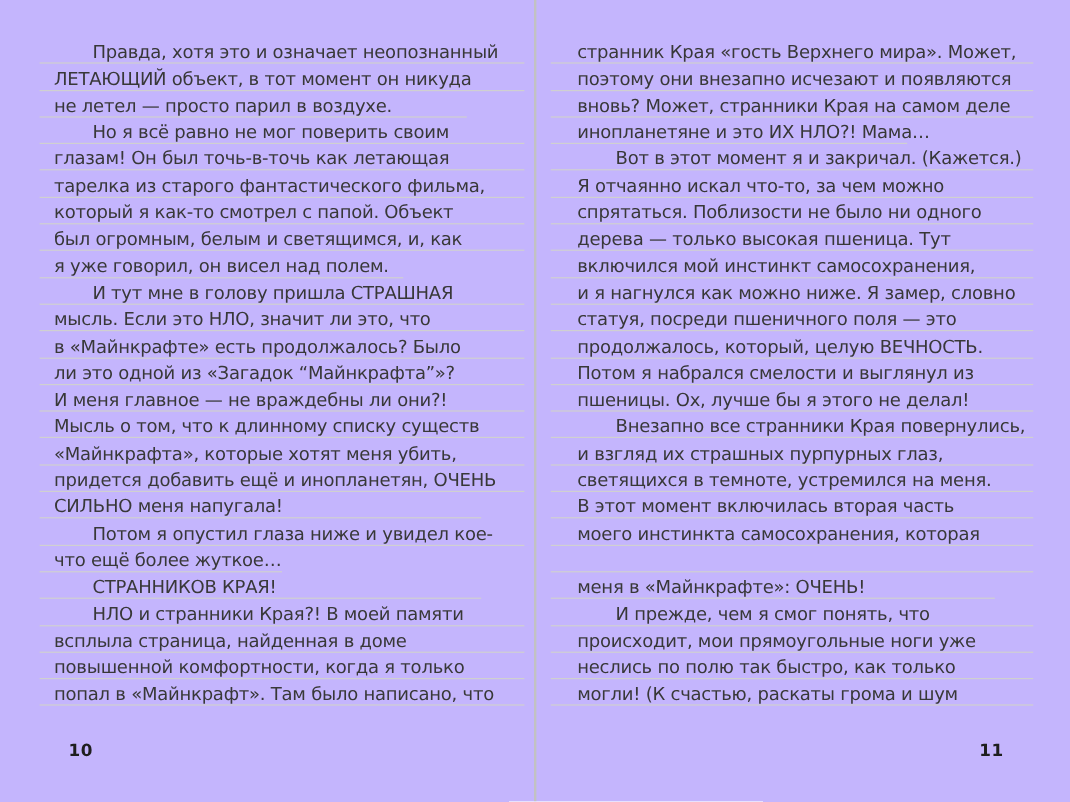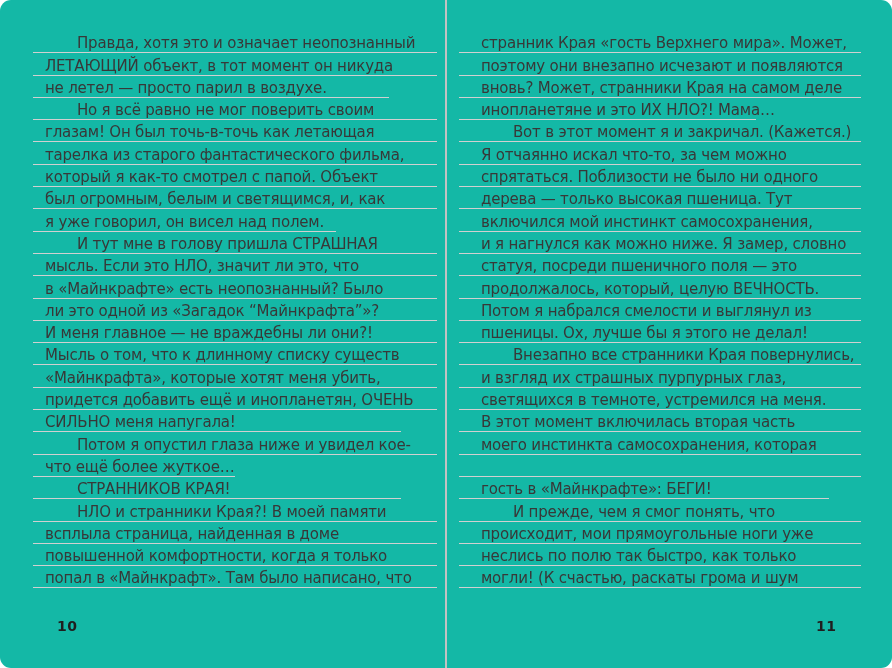--- a/index.html
+++ b/index.html
@@ -4,25 +4,24 @@
 <style>
   html, body {
     margin: 0;
     padding: 0;
     background: #ffffff;
   }
   .book {
     position: relative;
     width: 892px;
     height: 668px;
-    background: #14b8a6;
+    background: #c4b5fd;
     overflow: hidden;
     font-family: "DejaVu Sans", sans-serif;
     color: #383838;
-    border-radius: 11px;
   }
   .gutter {
     position: absolute;
     left: 445px;
     top: 0;
     width: 2px;
     height: 668px;
     background: #c2c2c2;
   }
   .page {
@@ -109,21 +108,21 @@
       <div class="line indent">
         <span class="rule" style="width: 100%;"></span>
         <span class="txt">И тут мне в голову пришла СТРАШНАЯ</span>
       </div>
       <div class="line">
         <span class="rule" style="width: 100%;"></span>
         <span class="txt">мысль. Если это НЛО, значит ли это, что</span>
       </div>
       <div class="line">
         <span class="rule" style="width: 100%;"></span>
-        <span class="txt">в «Майнкрафте» есть неопознанный? Было</span>
+        <span class="txt">в «Майнкрафте» есть продолжалось? Было</span>
       </div>
       <div class="line">
         <span class="rule" style="width: 100%;"></span>
         <span class="txt">ли это одной из «Загадок “Майнкрафта”»?</span>
       </div>
       <div class="line">
         <span class="rule" style="width: 100%;"></span>
         <span class="txt">И меня главное — не враждебны ли они?!</span>
       </div>
       <div class="line">
@@ -247,21 +246,21 @@
       </div>
       <div class="line">
         <span class="rule" style="width: 100%;"></span>
         <span class="txt">моего инстинкта самосохранения, которая</span>
       </div>
       <div class="line">
         <span class="rule" style="width: 100%;"></span>
       </div>
       <div class="line">
         <span class="rule" style="width: 92%;"></span>
-        <span class="txt">гость в «Майнкрафте»: БЕГИ!</span>
+        <span class="txt">меня в «Майнкрафте»: ОЧЕНЬ!</span>
       </div>
       <div class="line indent">
         <span class="rule" style="width: 100%;"></span>
         <span class="txt">И прежде, чем я смог понять, что</span>
       </div>
       <div class="line">
         <span class="rule" style="width: 100%;"></span>
         <span class="txt">происходит, мои прямоугольные ноги уже</span>
       </div>
       <div class="line">

